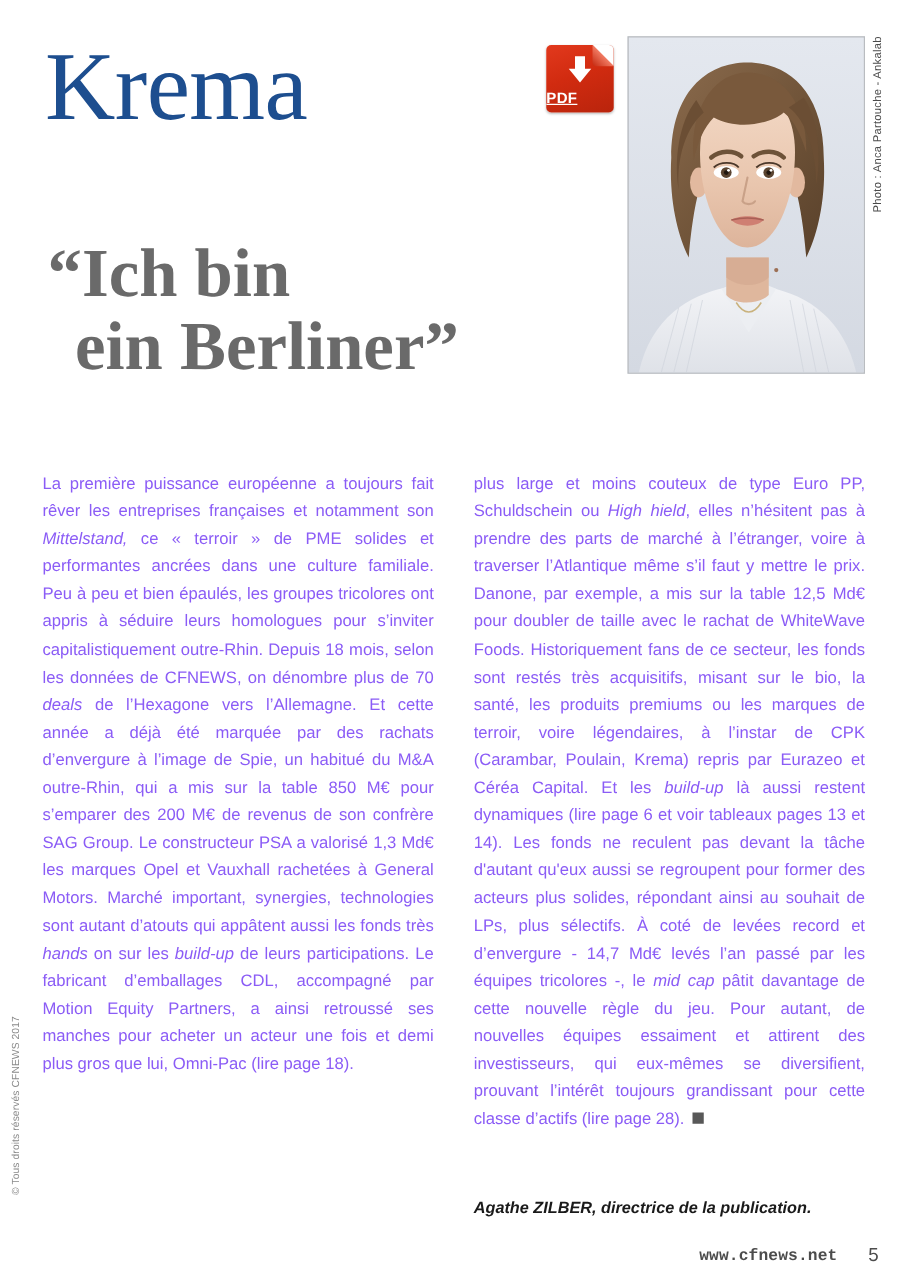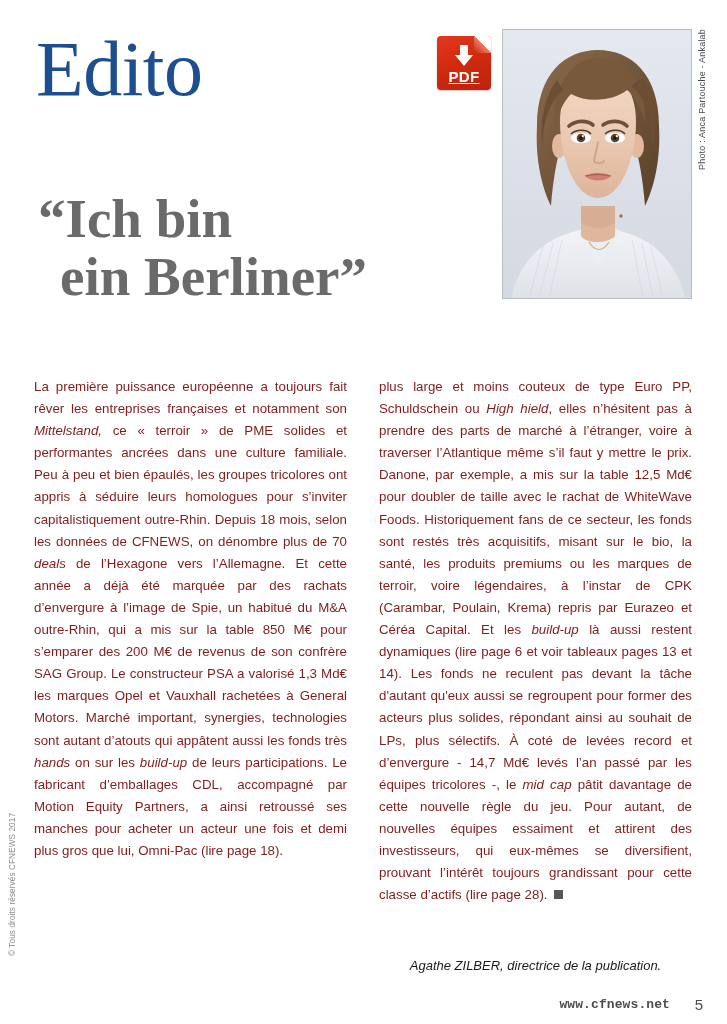--- a/index.html
+++ b/index.html
@@ -78,23 +78,23 @@
     transform: translateX(-50%);
     width: 0; height: 0;
     border-left: 9px solid transparent;
     border-right: 9px solid transparent;
     border-top: 11px solid #ffffff;
   }
   .pdf-badge .pdf-label {
     position: absolute;
     left: 0; right: 0;
     bottom: 5px;
-    text-align: center;
+    text-align: left;
     color: #ffffff;
-    font-size: 15px;
+    font-size: 12px;
     font-weight: bold;
     letter-spacing: 0.3px;
     font-family: "Liberation Sans", sans-serif;
     text-decoration: underline;
   }
 
   
   .portrait {
     position: absolute;
     left: 502px;
@@ -135,21 +135,21 @@
   .headline .l2 { display: block; padding-left: 22px; }
 
   
   .col {
     position: absolute;
     top: 376px;
     width: 313px;
     font-size: 13.3px;
     line-height: 22.1px;
     text-align: justify;
-    color: #7f1d1d;
+    color: #8b5cf6;
   }
   .col.left  { left: 34px; }
   .col.right { left: 379px; }
   .col p { margin: 0; }
   .col i { }
 
   .endmark {
     display: inline-block;
     width: 9px;
     height: 9px;
@@ -160,24 +160,24 @@
     top: 0px;
   }
 
   
   .signature {
     position: absolute;
     left: 379px;
     top: 958px;
     width: 313px;
     font-size: 13px;
-    font-weight: normal;
+    font-weight: bold;
     font-style: italic;
     color: #1a1a1a;
-    text-align: center;
+    text-align: left;
   }
 
   
   .footer-url {
     position: absolute;
     right: 57px;
     bottom: 12px;
     font-size: 13px;
     font-weight: bold;
     color: #4c4c4c;
@@ -203,21 +203,21 @@
     transform: rotate(-90deg);
     transform-origin: 0 0;
     letter-spacing: 0.1px;
   }
 </style>
 </head>
 <body>
 
 <div class="page">
 
-  <div class="masthead-title">Edito</div>
+  <div class="masthead-title">Krema</div>
 
   <div class="pdf-badge">
     <div class="fold"></div>
     <div class="arrow">
       <div class="stem"></div>
       <div class="head"></div>
     </div>
     <div class="pdf-label">PDF</div>
   </div>
 

